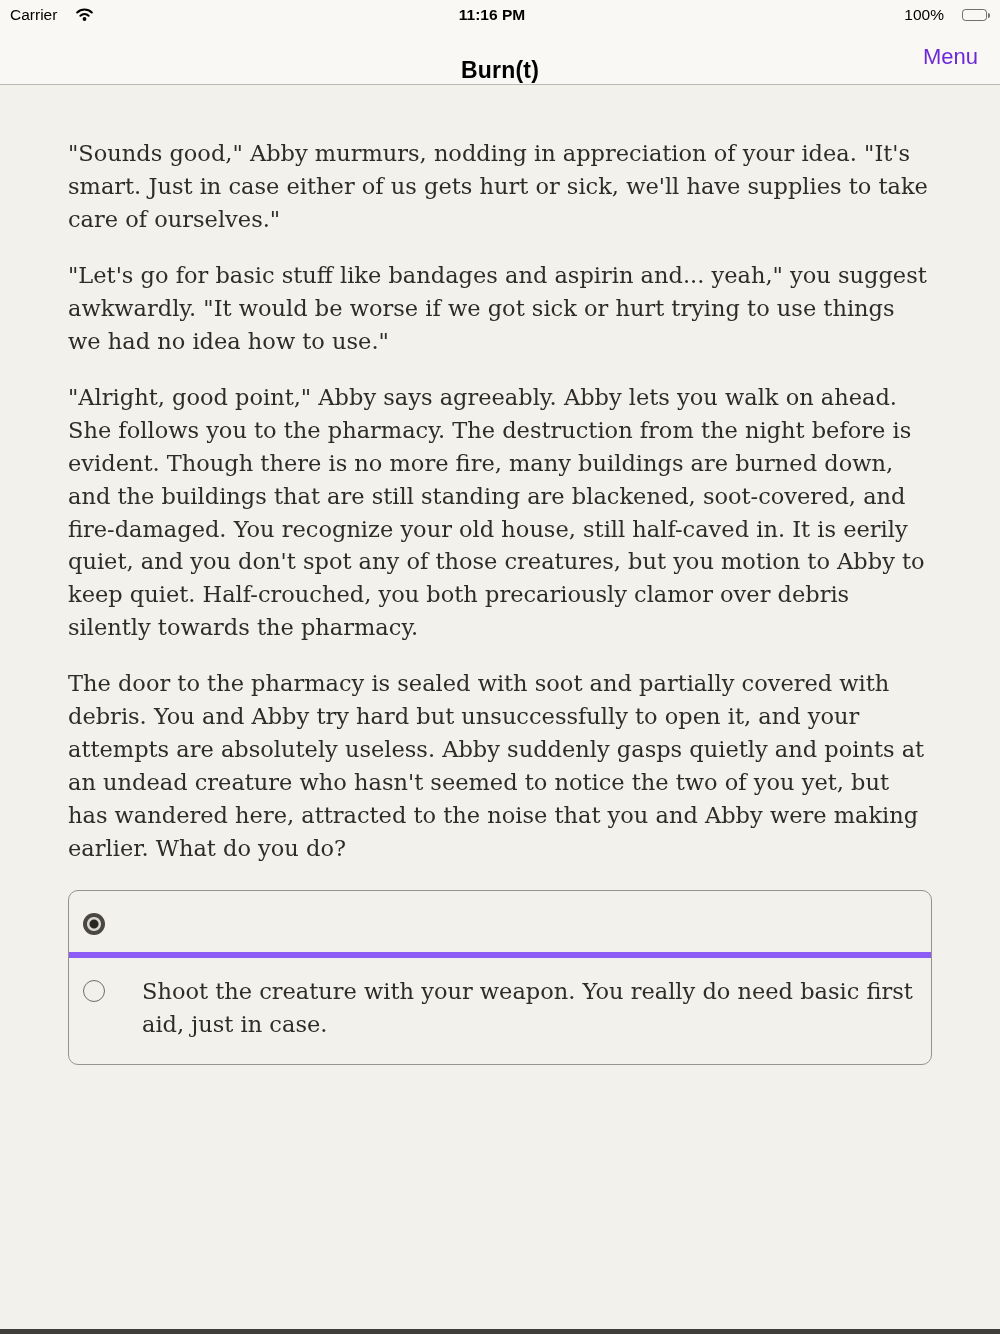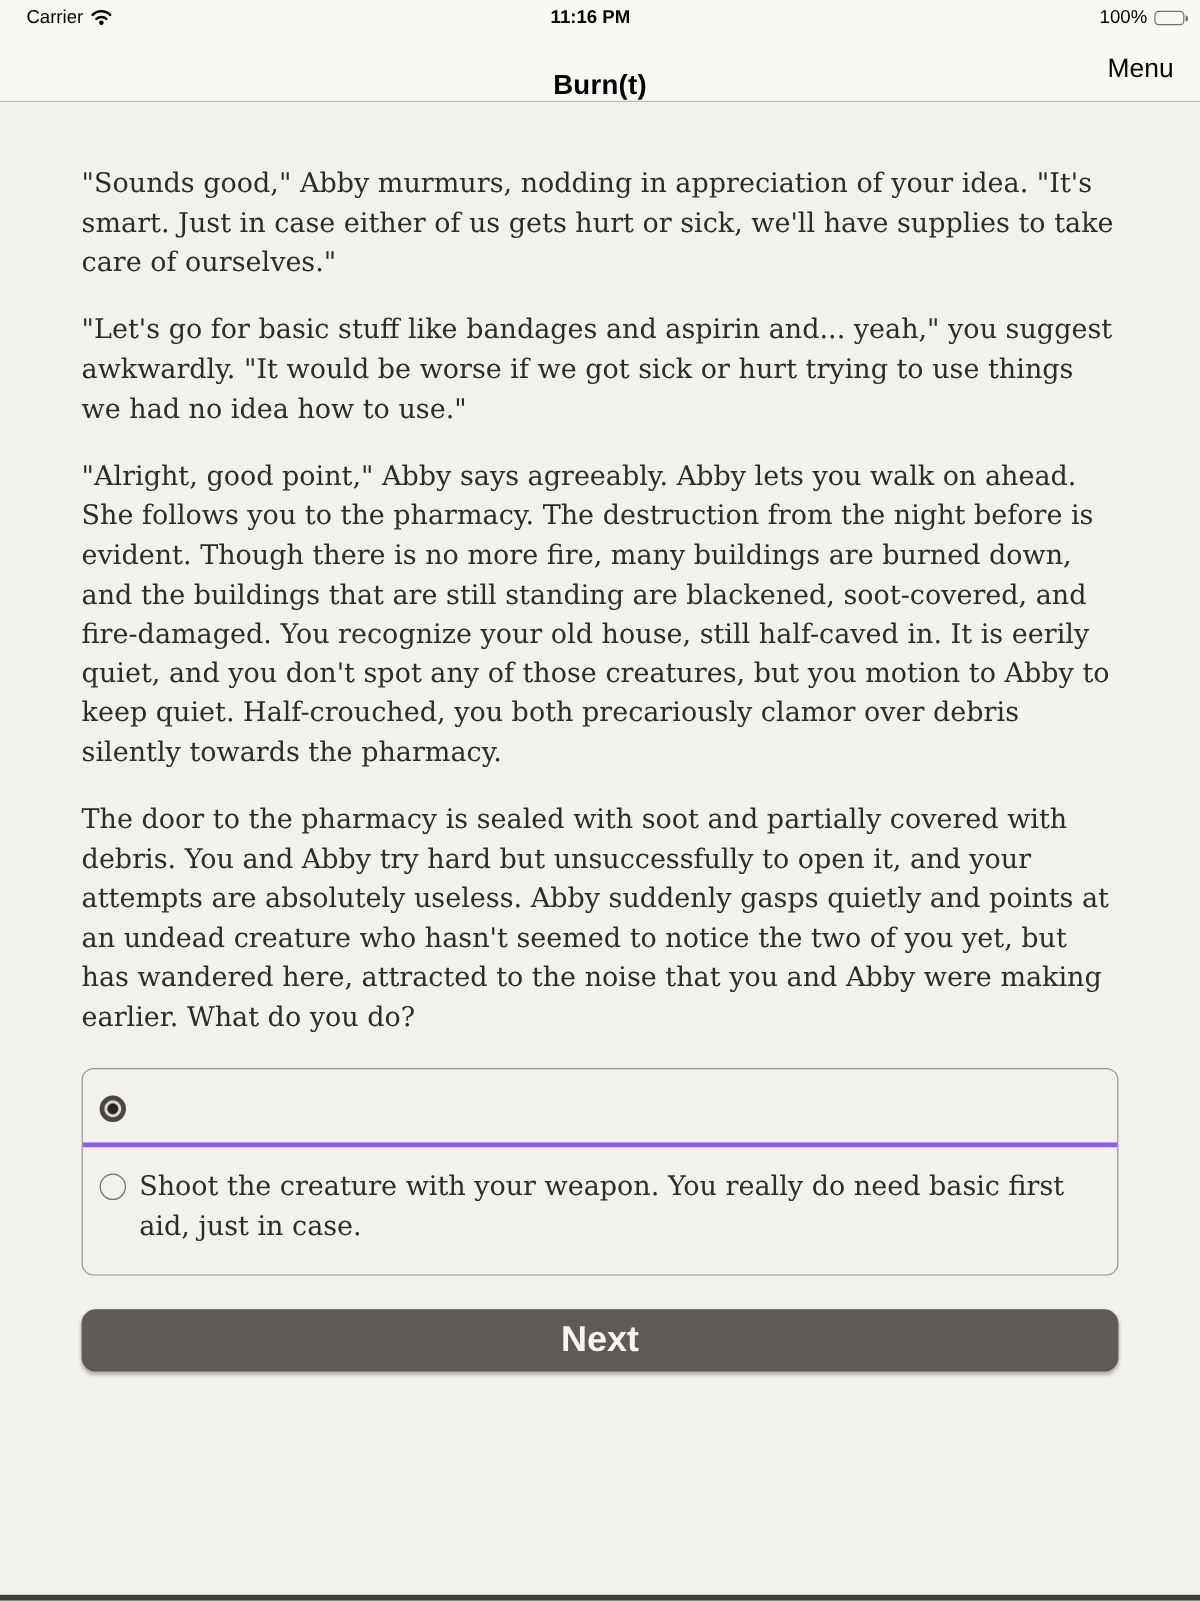--- a/index.html
+++ b/index.html
@@ -15,21 +15,21 @@
     background:#f9f8f4;
     border-bottom:1px solid #bdbab3;
   }
   .status-bar{
     height:30px;
     display:flex;align-items:center;justify-content:space-between;
     padding:0 10px;
     font-size:15.5px;color:#000;
     position:relative;
   }
-  .status-left,.status-right{display:flex;align-items:center;gap:6px;z-index:1;margin-left:12px;}
+  .status-left,.status-right{display:flex;align-items:center;gap:18px;z-index:1;}
   .status-left{padding-left:0;}
   .status-center{
     position:absolute;left:0;right:16px;top:0;height:30px;
     display:flex;align-items:center;justify-content:center;
     font-weight:700;font-size:15.5px;
   }
   .wifi-icon{display:inline-block;margin-top:2px;}
   .battery{display:inline-flex;align-items:center;}
   .battery-body{
     width:25px;height:12px;
@@ -45,21 +45,21 @@
   }
   .nav-bar{
     height:54px;
     display:flex;align-items:flex-end;justify-content:center;
     position:relative;
   }
   .nav-title{font-size:23px;font-weight:700;color:#000;letter-spacing:.2px;}
   .menu-btn{
     position:absolute;right:22px;top:0;height:54px;
     display:flex;align-items:center;
-    font-size:22px;color:#000000;
+    font-size:22px;color:#6d28d9;
     background:none;border:none;padding:0;cursor:pointer;
     font-family:"Liberation Sans",sans-serif;
   }
   
   .main{padding:52px 68px 0;}
   .story-paragraph{
     font-family:"DejaVu Serif","Liberation Serif",serif;
     font-size:22.5px;line-height:1.465;
     color:#2e2c29;
     margin:0 0 23px;
@@ -70,22 +70,23 @@
     border-radius:10px;
     margin-top:25px;
     background:transparent;
   }
   .choice-option{
     display:flex;align-items:flex-start;
     padding:17px 16px 17px 14px;
     cursor:pointer;
   }
   .choice-option + .choice-option{
-    border-top:4px solid #8b5cf6;
+    border-top:6px solid #8b5cf6;
     padding-bottom:24px;
+    gap:26px;
   }
   .radio{
     flex:0 0 auto;
     width:22px;height:22px;border-radius:50%;
     margin:5px 11px 0 0;
     box-sizing:border-box;
   }
   .radio.selected{
     background:radial-gradient(circle,
       #272522 0px,#272522 4px,
@@ -157,16 +158,15 @@
   <div class="choice-box">
     <div class="choice-option">
       <span class="radio selected"></span>
     </div>
     <div class="choice-option">
       <span class="radio unselected"></span>
       <span class="choice-label">Shoot the creature with your weapon. You really do need basic first aid, just in case.</span>
     </div>
   </div>
 
-  <button class="next-button">Next</button>
 </div>
 
 <div class="bottom-strip"></div>
 
 </body></html>

